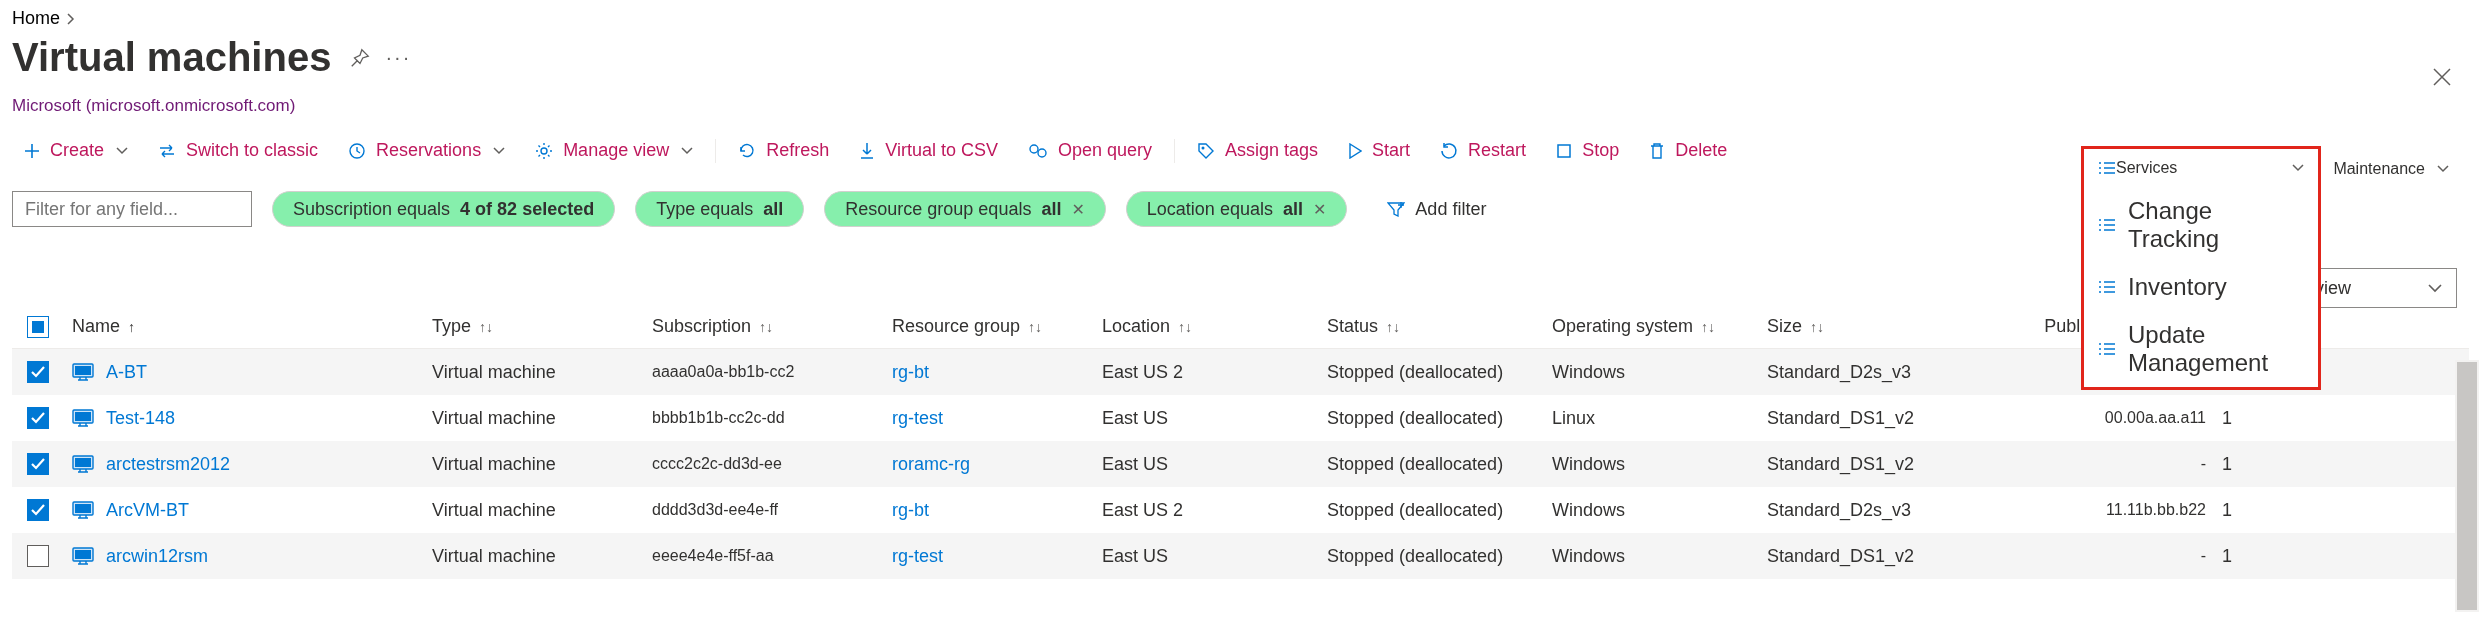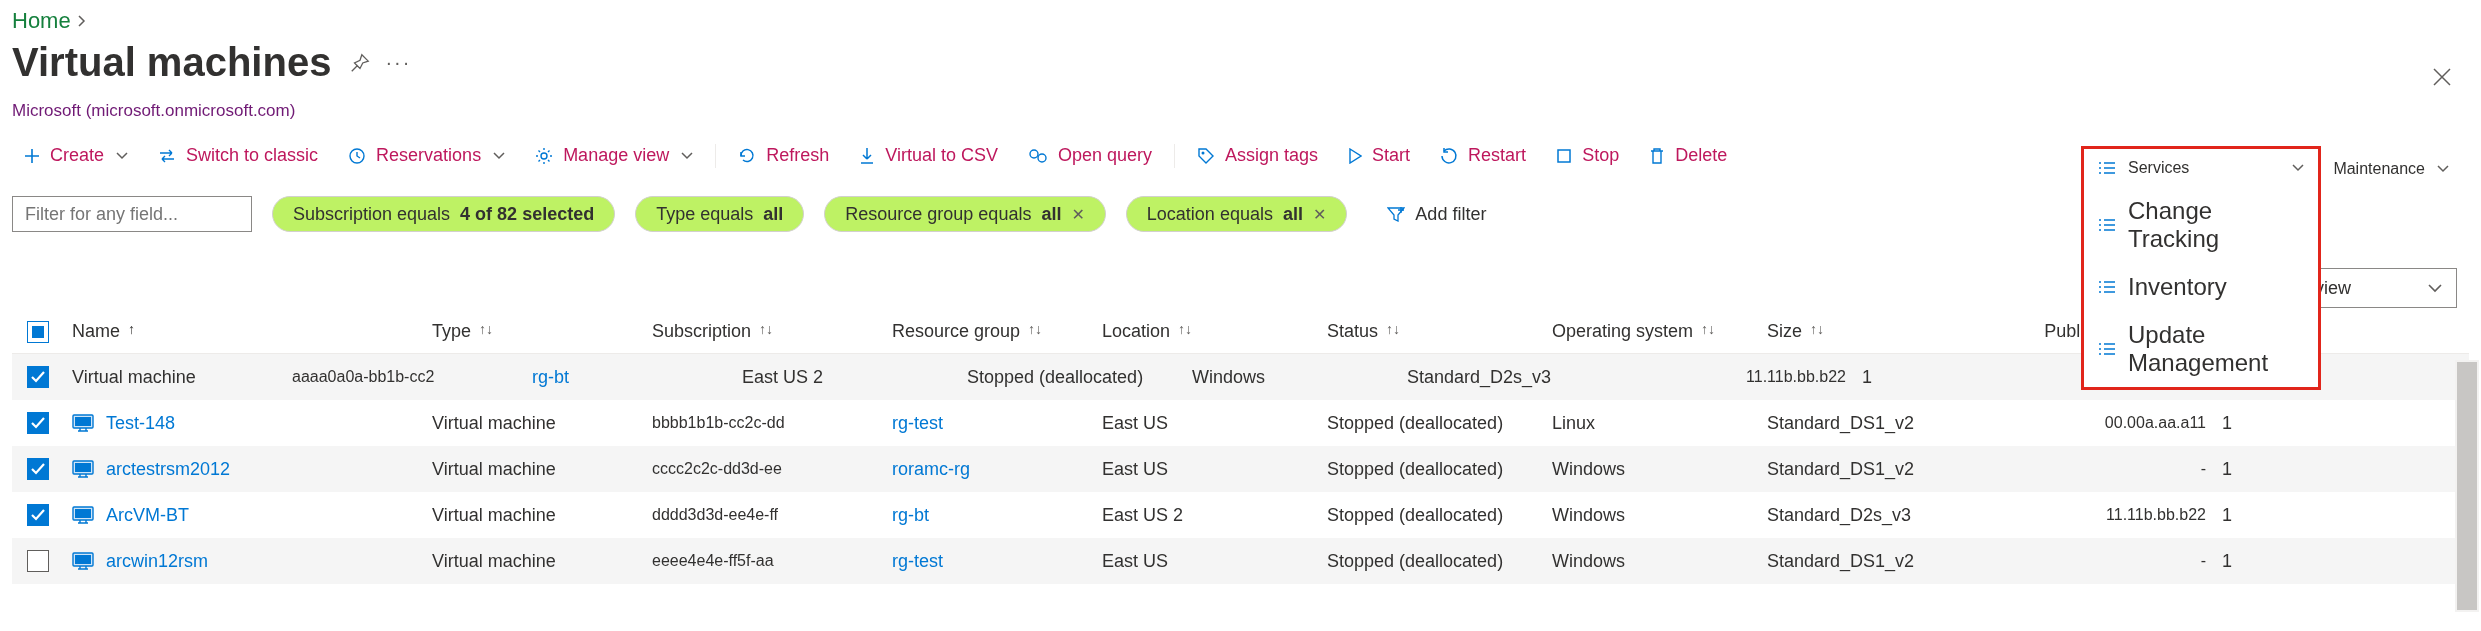--- a/index.html
+++ b/index.html
@@ -1,21 +1,21 @@
 <!DOCTYPE html>
 <html><head>
 <meta charset="utf-8">
 <style>
   * { box-sizing: border-box; }
   html, body { margin:0; padding:0; font-family: "Segoe UI", Arial, sans-serif; color:#323130; background:#ffffff; }
   svg { display:block; }
   .page { width:2481px; height:631px; position:relative; padding:8px 12px; }
 
   
-  .breadcrumb { display:flex; align-items:center; gap:7px; font-size:22px; color:#15803d; }
+  .breadcrumb { display:flex; align-items:center; gap:7px; font-size:18px; color:#000000; }
   .breadcrumb span.sep { color:#605e5c; }
 
   
   .title-row { display:flex; align-items:center; margin-top:6px; }
   .title { font-size:40px; font-weight:600; color:#323130; }
   .title-pin { margin-left:18px; color:#605e5c; }
   .title-more { margin-left:14px; color:#605e5c; font-size:20px; letter-spacing:2px; }
   .close-x { position:absolute; right:28px; top:66px; color:#605e5c; }
   .subtitle { font-size:17px; color:#701a75; margin-top:16px; }
 
@@ -26,35 +26,35 @@
   .tb-icon { color:#0078d4; display:inline-flex; }
   .caret { margin-left:2px; color:#605e5c; }
 
   .services-box { position:absolute; right:160px; top:146px; width:240px; border:3px solid #e1251b; background:#ffffff; z-index:10; }
   .services-box .tb-btn { padding:10px 14px; }
   .menu-item { display:flex; align-items:center; gap:12px; padding:10px 14px; font-size:24px; cursor:pointer; }
 
   
   .filter-row { display:flex; align-items:center; gap:20px; margin-top:24px; font-size:18px; }
   .filter-input { width:240px; height:36px; border:1px solid #8a8886; padding:0 12px; font-size:18px; color:#605e5c; }
-  .pill { display:flex; align-items:center; gap:10px; height:36px; padding:0 20px; border:1px solid #d2d0ce; border-radius:18px; background:#bef264; cursor:pointer; white-space:nowrap; }
+  .pill { display:flex; align-items:center; gap:10px; height:36px; padding:0 20px; border:1px solid #d2d0ce; border-radius:18px; background:#86efac; cursor:pointer; white-space:nowrap; }
   .pill .x { color:#605e5c; font-size:16px; }
   .add-filter { display:flex; align-items:center; gap:10px; height:36px; padding:0 20px; cursor:pointer; }
   .bold { font-weight:600; }
 
   
   .view-row { position:absolute; right:24px; top:268px; display:flex; gap:14px; }
   .view-box { height:40px; border:1px solid #8a8886; display:flex; align-items:center; padding:0 14px; gap:12px; font-size:18px; cursor:pointer; background:#ffffff; }
   .view-box.small { width:60px; justify-content:flex-end; }
   .view-box.wide { width:220px; }
 
   
   .table { margin-top:78px; width:100%; }
   .thead { display:flex; align-items:center; height:44px; border-bottom:1px solid #edebe9; font-size:18px; color:#323130; }
-  .th { display:flex; align-items:flex-start; gap:8px; padding:0 8px; cursor:pointer; }
+  .th { display:flex; align-items:center; gap:8px; padding:0 8px; cursor:pointer; }
   .sort-arrows { color:#605e5c; font-size:14px; }
   .th.sorted .sort-arrows { color:#323130; }
 
   .col-check  { width:52px; justify-content:center; }
   .col-name   { width:360px; }
   .col-type   { width:220px; }
   .col-sub    { width:240px; }
   .col-rg     { width:210px; }
   .col-loc    { width:225px; }
   .col-status { width:225px; }
@@ -227,21 +227,21 @@
           <svg width="16" height="18" viewBox="0 0 16 18">
             <path d="M2 4 H14 M5 4 V2 H11 V4 M4 4 V16 H12 V4" stroke="#0078d4" stroke-width="1.4" fill="none"></path>
           </svg>
         </span>
       <span>Delete</span>
     </div>
   </div>
 
   <div class="services-box">
     <div class="tb-btn" style="justify-content:space-between;">
-      <span style="display:flex;align-items:center;gap:12px;">
+      <span style="display:flex;align-items:center;">
         <span class="tb-icon">
             <svg width="18" height="14" viewBox="0 0 18 14">
               <path d="M1 2 H3 M6 2 H17 M1 7 H3 M6 7 H17 M1 12 H3 M6 12 H17" stroke="#0078d4" stroke-width="1.6"></path>
             </svg>
           </span>
         <span>Services</span>
       </span>
       <span class="caret">
           <svg width="12" height="8" viewBox="0 0 12 8">
             <path d="M1 1 L6 6 L11 1" stroke="#605e5c" stroke-width="1.5" fill="none"></path>
@@ -392,20 +392,30 @@
     </div>
     <div class="tbody" id="tbody">
         <div class="tr alt">
           <div class="td col-check">
             <div class="checkbox checked">
               <svg width="14" height="12" viewBox="0 0 14 12">
                 <path d="M1 6 L5 10 L13 1" stroke="#ffffff" stroke-width="2.2" fill="none"></path>
               </svg>
             </div>
           </div>
+          <div class="td col-name">
+            <span class="vm-icon">
+              <svg width="22" height="18" viewBox="0 0 22 18">
+                <rect x="1" y="1" width="20" height="13" rx="1" stroke="#0078d4" stroke-width="1.4" fill="#cfe4f7"></rect>
+                <rect x="3" y="3" width="16" height="9" fill="#0078d4"></rect>
+                <path d="M8 14 V17 M14 14 V17 M6 17 H16" stroke="#0078d4" stroke-width="1.4"></path>
+              </svg>
+            </span>
+            <span class="link">A-BT</span>
+          </div>
           <div class="td col-type">Virtual machine</div>
           <div class="td col-sub sub-text">aaaa0a0a-bb1b-cc2</div>
           <div class="td col-rg">
             <span class="link">rg-bt</span>
           </div>
           <div class="td col-loc">East US 2</div>
           <div class="td col-status">Stopped (deallocated)</div>
           <div class="td col-os">Windows</div>
           <div class="td col-size">Standard_D2s_v3</div>
           <div class="td col-ip sub-text" style="justify-content:flex-end;">11.11b.bb.b22</div>

